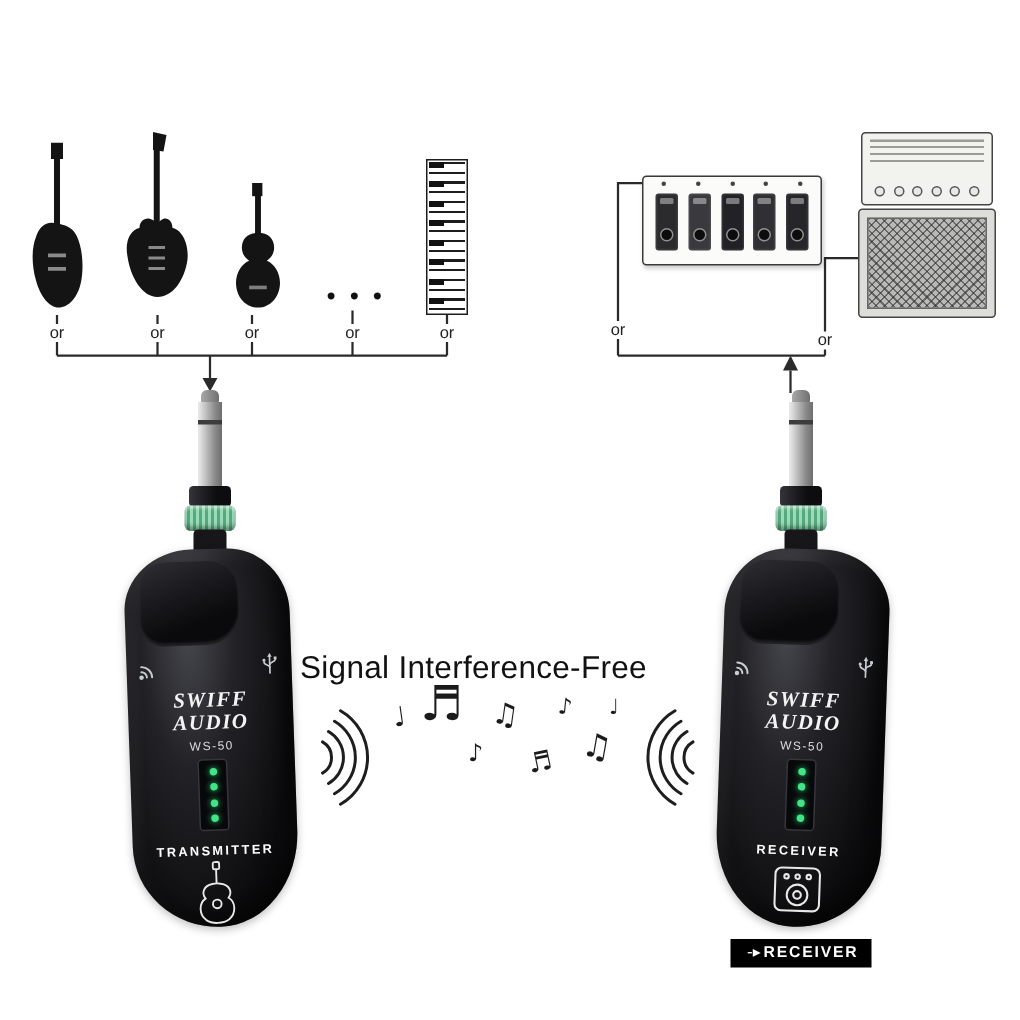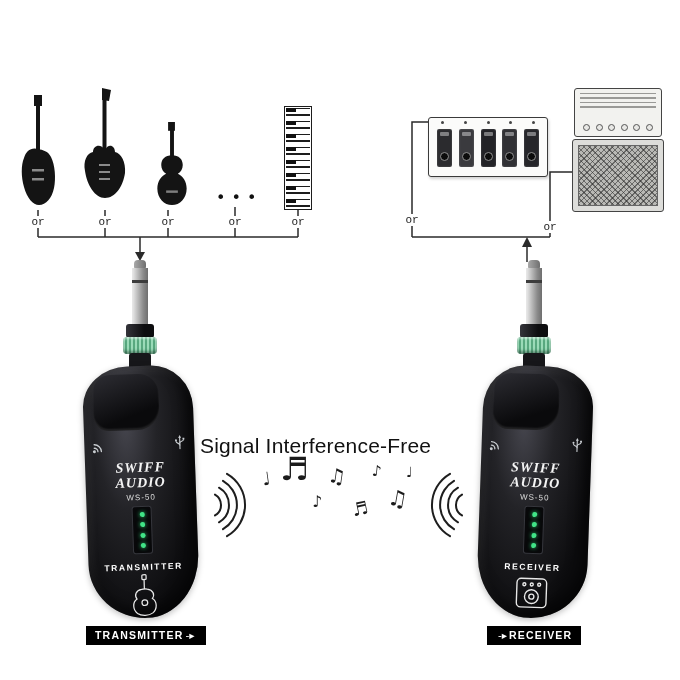--- a/index.html
+++ b/index.html
@@ -3,21 +3,21 @@
 <meta charset="utf-8">
 <style>
   html,body{margin:0;padding:0;background:#ffffff;}
   .canvas{position:relative;width:680px;height:680px;background:#fff;overflow:hidden;
           font-family:"Liberation Sans",sans-serif;}
   svg{display:block;}
   .abs{position:absolute;}
 
   
   .or{position:absolute;width:18px;text-align:center;font-size:11px;color:#222;
-      background:#fff;line-height:12px;font-family:Liberation Mono, monospace;z-index:2;}
+      background:#fff;line-height:12px;font-family:Liberation Sans, sans-serif;z-index:2;}
 
   
   .keyboard{position:absolute;left:284px;top:106px;width:26px;height:102px;background:#fff;
             border:1.5px solid #1d1d1d;z-index:2;}
   .keys{position:absolute;inset:1px;background:repeating-linear-gradient(to bottom,#1d1d1d 0 1.5px,transparent 1.5px 6.5px);}
   .blackkeys{position:absolute;left:1px;top:1px;bottom:1px;width:10px;
              background:repeating-linear-gradient(to bottom,#111 0 4px,transparent 4px 13px);}
 
   .dots{position:absolute;left:216px;top:188px;width:44px;text-align:center;font-size:16px;
         letter-spacing:6px;color:#111;font-family:"DejaVu Sans",sans-serif;}
@@ -316,20 +316,17 @@
           <circle cx="10" cy="9" r="1.4"></circle>
             <circle cx="17" cy="9" r="1.4"></circle>
             <circle cx="24" cy="9" r="1.4"></circle>
           <circle cx="17" cy="20.5" r="6.5"></circle>
           <circle cx="17" cy="20.5" r="2.4"></circle>
         </g>
       </svg>
     </div>
   </div>
 
-  <div class="badge" style="left:86px;">
-    <span>TRANSMITTER</span><span class="arr">-▸</span>
-  </div>
   <div class="badge" style="left:487px;">
     <span class="arr">-▸</span><span>RECEIVER</span>
   </div>
 
 </div>
 
 </body></html>

